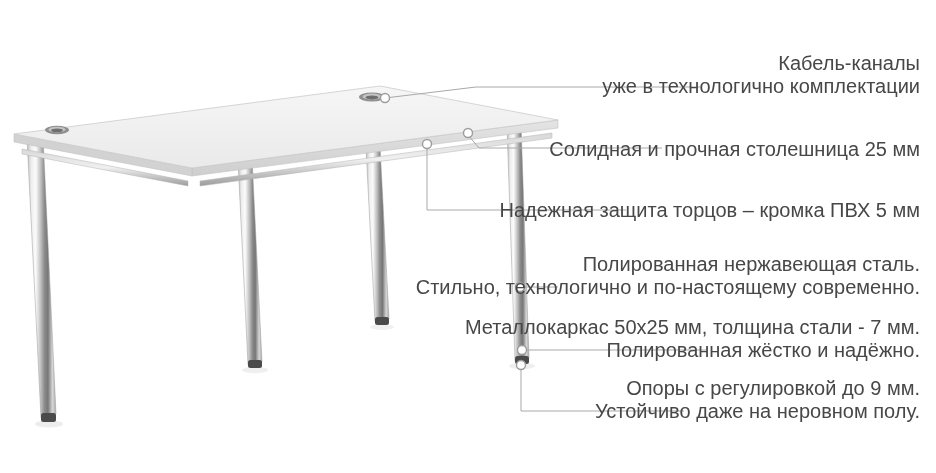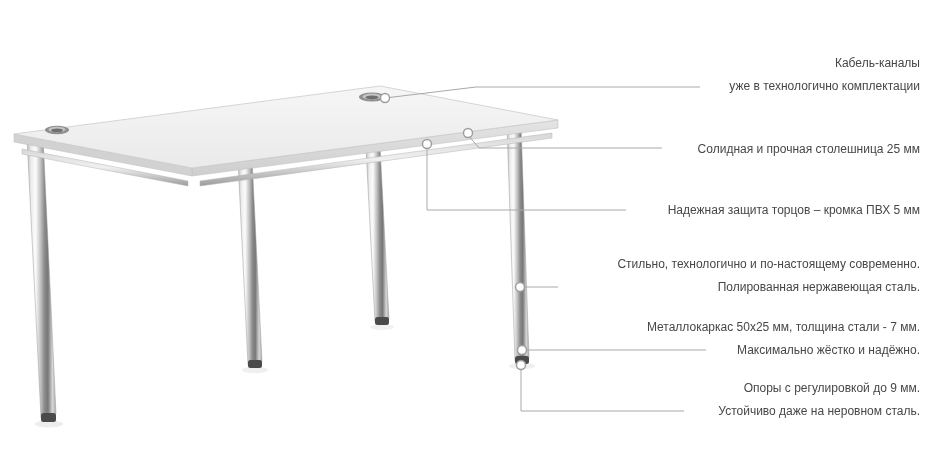--- a/index.html
+++ b/index.html
@@ -9,21 +9,21 @@
     height: 473px;
     background: #ffffff;
     overflow: hidden;
     font-family: "Liberation Sans", sans-serif;
   }
   .svg-layer { position: absolute; left: 0; top: 0; }
   .callout {
     position: absolute;
     right: 16px;
     text-align: right;
-    font-size: 12px;
+    font-size: 20px;
     line-height: 23px;
     color: #474747;
     white-space: nowrap;
   }
   .callout .line { display: block; }
 </style>
 </head>
 <body>
 
 <div class="stage">
@@ -123,27 +123,27 @@
 
   <div class="callout" style="top:138px">
     <span class="line">Солидная и прочная столешница 25 мм</span>
   </div>
 
   <div class="callout" style="top:199px">
     <span class="line">Надежная защита торцов – кромка ПВХ 5 мм</span>
   </div>
 
   <div class="callout" style="top:253px">
+    <span class="line">Полированная нержавеющая сталь.</span>
     <span class="line">Стильно, технологично и по-настоящему современно.</span>
-    <span class="line">Полированная нержавеющая сталь.</span>
   </div>
 
   <div class="callout" style="top:316px">
     <span class="line">Металлокаркас 50х25 мм, толщина стали - 7 мм.</span>
-    <span class="line">Максимально жёстко и надёжно.</span>
+    <span class="line">Полированная жёстко и надёжно.</span>
   </div>
 
   <div class="callout" style="top:377px">
     <span class="line">Опоры с регулировкой до 9 мм.</span>
-    <span class="line">Устойчиво даже на неровном сталь.</span>
+    <span class="line">Устойчиво даже на неровном полу.</span>
   </div>
 
 </div>
 
 </body></html>

